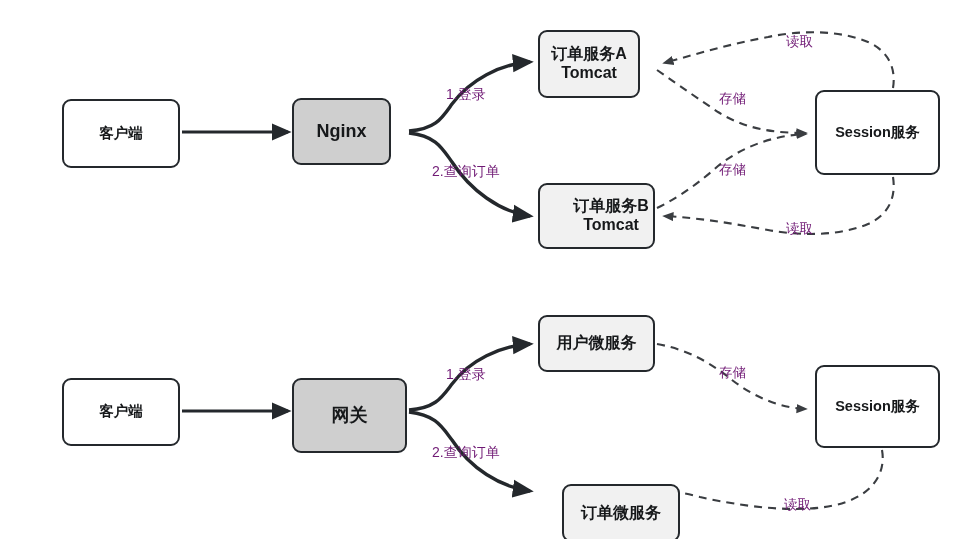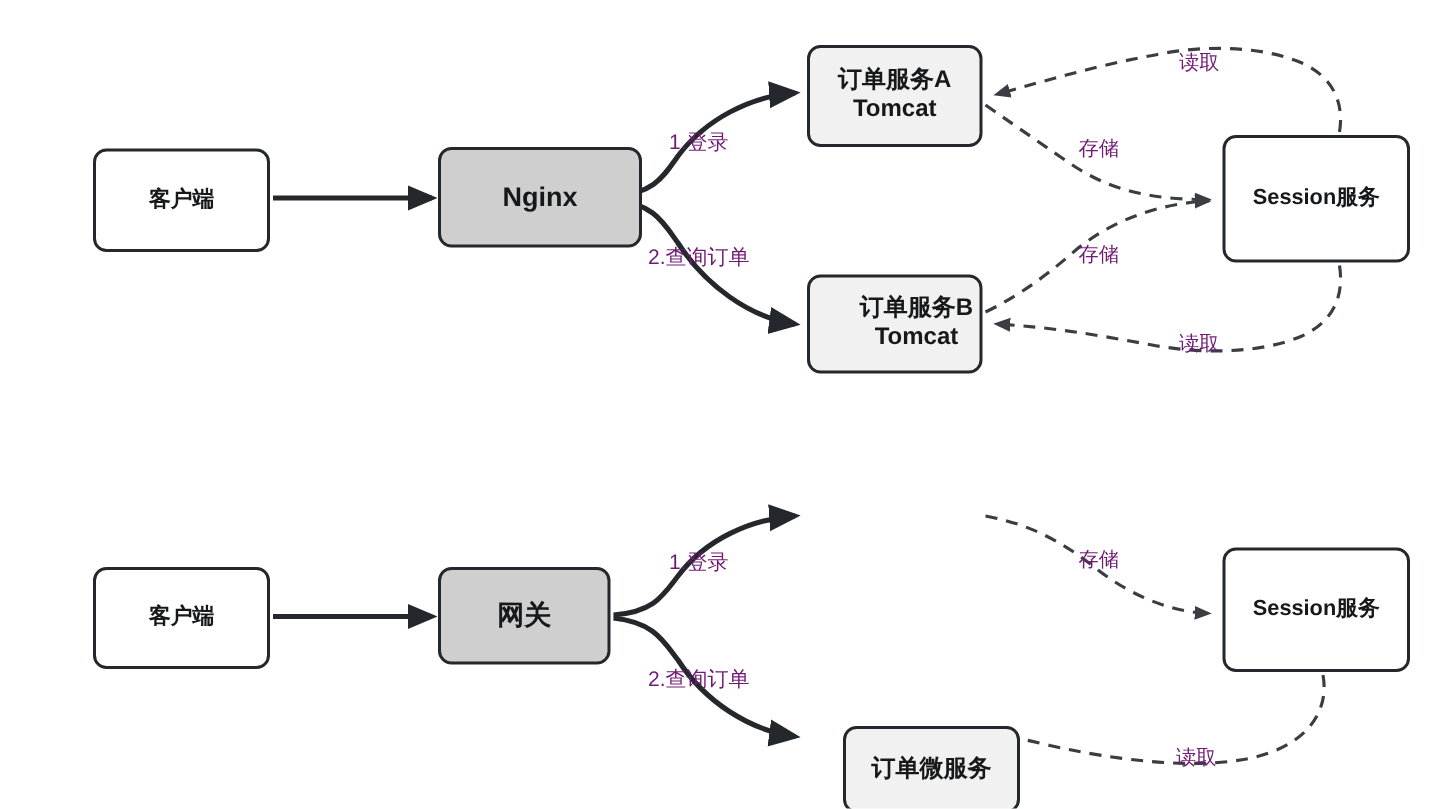--- a/index.html
+++ b/index.html
@@ -109,25 +109,25 @@
 
     <path d="M 657 344 C 690 350 712 364 732 380 C 758 400 784 408 806 409" fill="none" stroke="#3a3d41" stroke-width="2.1" stroke-dasharray="8 6" marker-end="url(#arrow-dash)"></path>
 
     <path d="M 882 450 C 886 472 874 492 846 502 C 806 516 740 506 700 497 C 684 493 672 491 664 490" fill="none" stroke="#3a3d41" stroke-width="2.1" stroke-dasharray="8 6" marker-end="url(#arrow-dash)"></path>
   </svg>
 
   <div class="node plain" style="left:62px; top:99px; width:118px; height:69px;">
     <span>客户端</span>
   </div>
 
-  <div class="node accent" style="left:292px; top:98px; width:136px; height:67px;">
+  <div class="node accent" style="left:292px; top:98px; width:99px; height:67px;">
     <span>Nginx</span>
   </div>
 
-  <div class="node service" style="left:538px; top:30px; width:117px; height:68px;text-align:center;">
+  <div class="node service" style="left:538px; top:30px; width:102px; height:68px;text-align:center;">
     <span>订单服务A</span>
     <span class="line2">Tomcat</span>
   </div>
 
   <div class="node service" style="left:538px; top:183px; width:117px; height:66px;padding-left:29px;">
     <span>订单服务B</span>
     <span class="line2">Tomcat</span>
   </div>
 
   <div class="node plain" style="left:815px; top:90px; width:125px; height:85px;">
@@ -143,24 +143,27 @@
   <div class="edge-label small" style="left:719px; top:90px;">存储</div>
 
   <div class="edge-label small" style="left:719px; top:161px;">存储</div>
 
   <div class="edge-label small" style="left:786px; top:220px;">读取</div>
 
   <div class="node plain" style="left:62px; top:378px; width:118px; height:68px;">
     <span>客户端</span>
   </div>
 
-  <div class="node accent" style="left:292px; top:378px; width:115px; height:65px;">
+  <div class="node accent" style="left:292px; top:378px; width:115px; height:75px;">
     <span>网关</span>
   </div>
 
+  <div class="node service" style="left:538px; top:315px; width:117px; height:57px;">
+    <span>用户微服务</span>
+  </div>
 
   <div class="node service" style="left:538px; top:484px; width:118px; height:58px;margin-left:24px;">
     <span>订单微服务</span>
   </div>
 
   <div class="node plain" style="left:815px; top:365px; width:125px; height:83px;">
     <span>Session服务</span>
   </div>
 
   <div class="edge-label" style="left:446px; top:366px;">1.登录</div>

